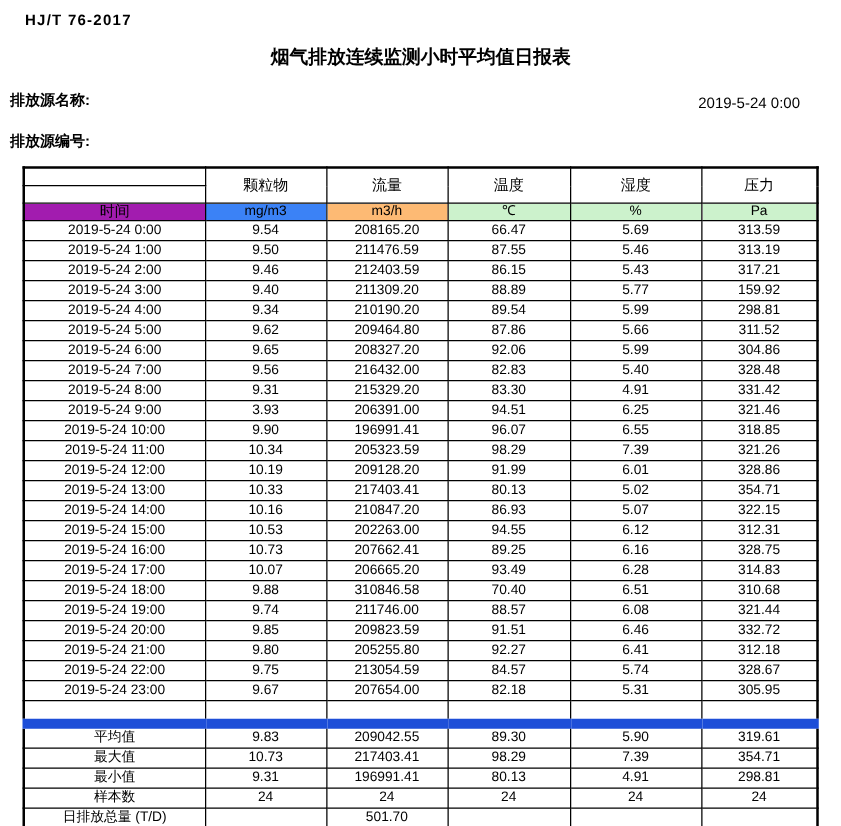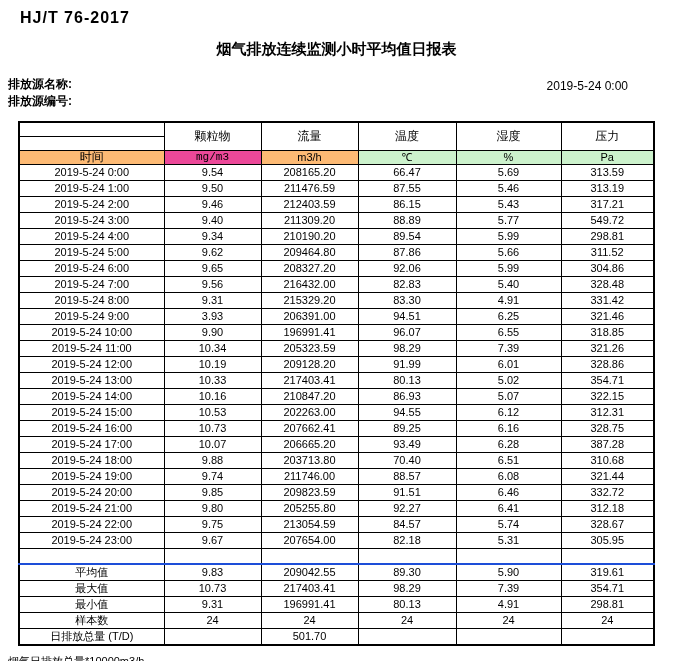--- a/index.html
+++ b/index.html
@@ -2,37 +2,37 @@
 <html><head>
 <meta charset="utf-8">
 <style>
   html,body{margin:0;padding:0;background:#fff;}
   body{
     width:673px;height:661px;
     font-family:"Liberation Sans", sans-serif;
     color:#000;
     overflow:hidden;
   }
-  .standard{margin:9px 0 0 20px;font-weight:bold;font-size:16px;letter-spacing:1px;}
+  .standard{margin:9px 0 0 20px;font-weight:bold;font-size:12px;letter-spacing:1px;}
   .title{text-align:center;font-size:15px;font-weight:bold;margin-top:13px;}
   .meta-row{display:flex;justify-content:space-between;align-items:flex-end;
-    margin:17px 45px 0 8px;}
+    margin:17px 33px 0 8px;}
   .meta-label{font-weight:bold;font-size:12px;}
   .meta-date{font-size:12px;}
-  .meta-row2{margin:0 33px 0 8px;}
+  .meta-row2{margin:16px 33px 0 8px;}
   table{border-collapse:collapse;table-layout:fixed;margin:11px 0 0 18px;
     border:2px solid #000;}
   td{border:1px solid #000;text-align:center;vertical-align:middle;
     padding:0;font-size:11px;line-height:13px;height:15px;
     overflow:hidden;white-space:nowrap;}
   tr.h-row td{height:13px;font-size:12px;}
   tr.unit-row td{height:13px;font-size:11px;}
   tr.unit-row td.time-h{font-size:12px;}
   tr.spacer td{height:14px;}
-  tr.first-summary td{border-top:2px solid #1d4ed8;}
+  tr.first-summary td{border-top:8px solid #1d4ed8;}
   .foot-note{margin:8px 0 0 8px;font-size:11px;}
 </style>
 </head>
 <body>
 
 <div class="standard">HJ/T 76-2017</div>
 <div class="title">烟气排放连续监测小时平均值日报表</div>
 
 <div class="meta-row">
   <span class="meta-label">排放源名称:</span>
@@ -57,22 +57,22 @@
       <td rowspan="2">颗粒物</td>
       <td rowspan="2">流量</td>
       <td rowspan="2">温度</td>
       <td rowspan="2">湿度</td>
       <td rowspan="2">压力</td>
     </tr>
     <tr class="h-row">
       <td></td>
     </tr>
     <tr class="unit-row">
-      <td class="time-h" style="background: #fdba74; font-family: Liberation Serif, serif;">时间</td>
-      <td style="background: #ec4899; font-family: Liberation Mono, monospace;">mg/m3</td>
+      <td class="time-h" style="background: #a21caf; font-family: Liberation Serif, serif;">时间</td>
+      <td style="background: #3b82f6;">mg/m3</td>
       <td style="background: #fdba74;">m3/h</td>
       <td style="background: rgb(204, 242, 204);">℃</td>
       <td style="background: rgb(204, 242, 204);">%</td>
       <td style="background: rgb(204, 242, 204);">Pa</td>
     </tr>
   <tr>
         <td>2019-5-24 0:00</td>
         <td>9.54</td>
         <td>208165.20</td>
         <td>66.47</td>
@@ -94,21 +94,21 @@
         <td>86.15</td>
         <td>5.43</td>
         <td>317.21</td>
       </tr>
       <tr>
         <td>2019-5-24 3:00</td>
         <td>9.40</td>
         <td>211309.20</td>
         <td>88.89</td>
         <td>5.77</td>
-        <td>549.72</td>
+        <td>159.92</td>
       </tr>
       <tr>
         <td>2019-5-24 4:00</td>
         <td>9.34</td>
         <td>210190.20</td>
         <td>89.54</td>
         <td>5.99</td>
         <td>298.81</td>
       </tr>
       <tr>
@@ -206,26 +206,26 @@
         <td>89.25</td>
         <td>6.16</td>
         <td>328.75</td>
       </tr>
       <tr>
         <td>2019-5-24 17:00</td>
         <td>10.07</td>
         <td>206665.20</td>
         <td>93.49</td>
         <td>6.28</td>
-        <td>387.28</td>
+        <td>314.83</td>
       </tr>
       <tr>
         <td>2019-5-24 18:00</td>
         <td>9.88</td>
-        <td>203713.80</td>
+        <td>310846.58</td>
         <td>70.40</td>
         <td>6.51</td>
         <td>310.68</td>
       </tr>
       <tr>
         <td>2019-5-24 19:00</td>
         <td>9.74</td>
         <td>211746.00</td>
         <td>88.57</td>
         <td>6.08</td>

